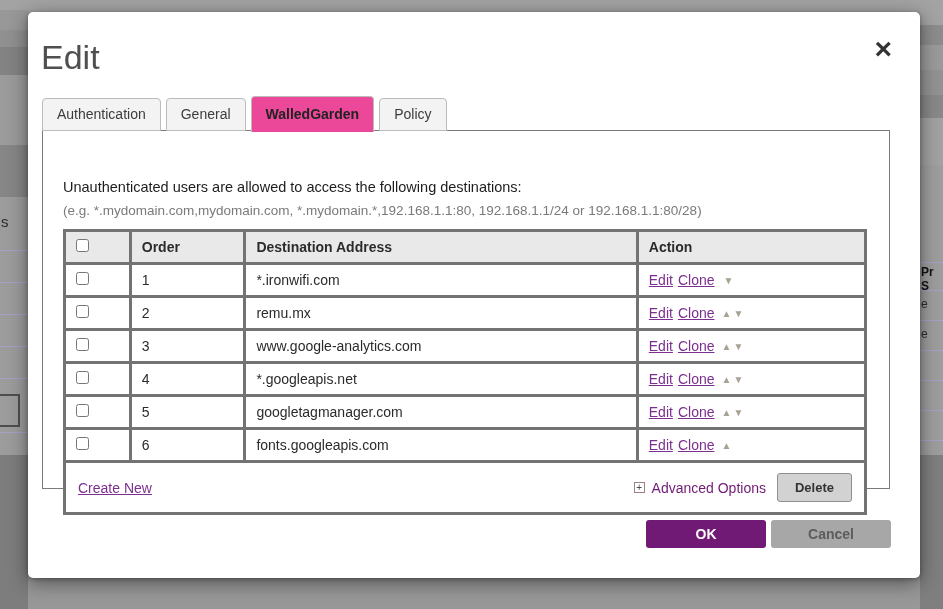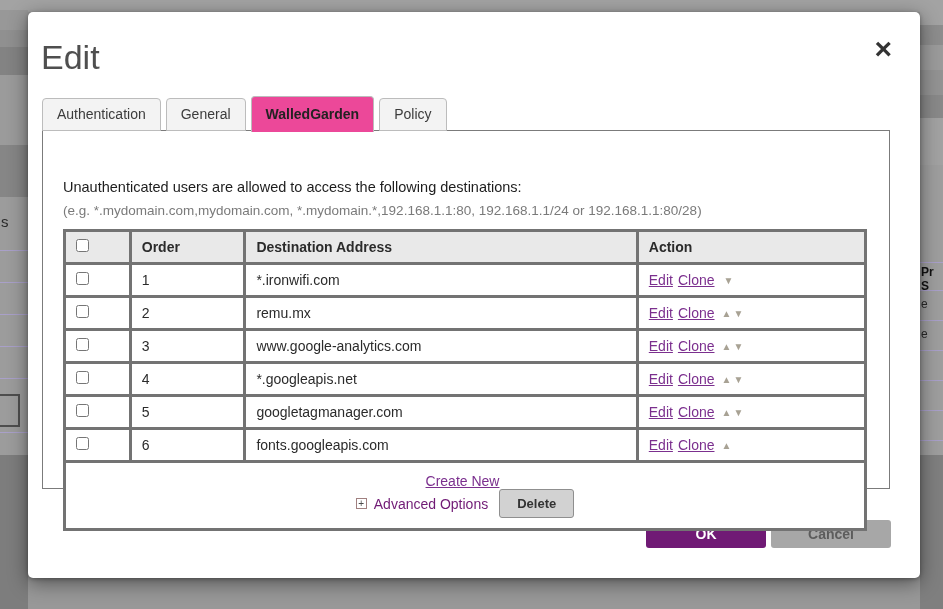--- a/index.html
+++ b/index.html
@@ -78,21 +78,21 @@
   .col-order { width: 115px; }
   .col-dest  { width: 394px; }
   .col-action{ width: 229px; }
   input[type="checkbox"] { width: 13px; height: 13px; accent-color: #cfcfcf; cursor: pointer; }
   .lnk { color: #7b2f8e; text-decoration: underline; cursor: pointer; margin-right: 5px; }
   .arrow {
     font-size: 10px; color: #a8a294; cursor: pointer;
     margin-left: 2px; vertical-align: 1px;
   }
   .footer-cell { padding: 10px 12px; }
-  .footer-flex { display: flex; align-items: center; justify-content: space-between; flex-direction: column; }
+  .footer-flex { display: flex; align-items: center; justify-content: space-between; }
   .adv-group { display: flex; align-items: center; gap: 7px; }
   #adv-icon {
     display: inline-block; width: 11px; height: 11px; line-height: 9px;
     border: 1px solid #a08080; text-align: center; font-size: 10px;
     color: #4a4a4a; background: #fff; cursor: pointer;
   }
   #adv-label { font-size: 14px; color: #701a75; }
   #delete-btn {
     background: #d2d2d2; border: 1px solid #8f8f8f; border-radius: 3px;
     font-weight: bold; font-size: 13px; color: #333;

